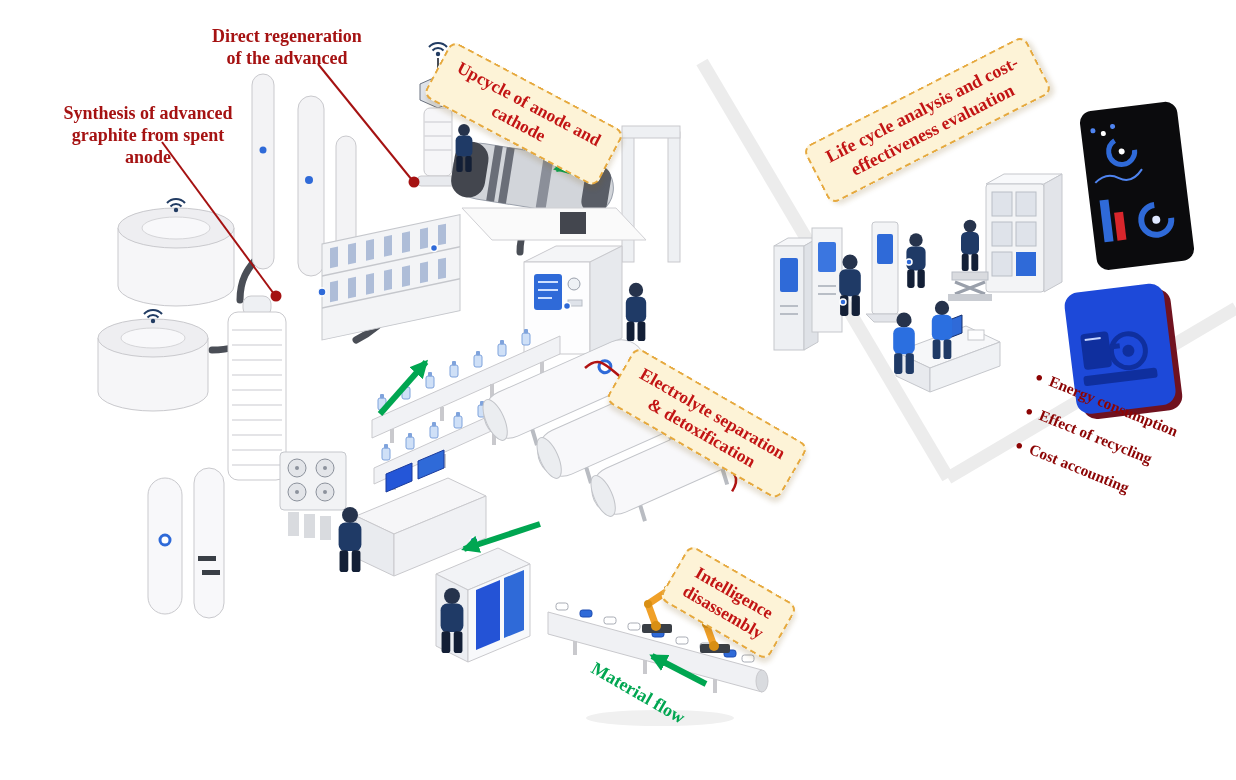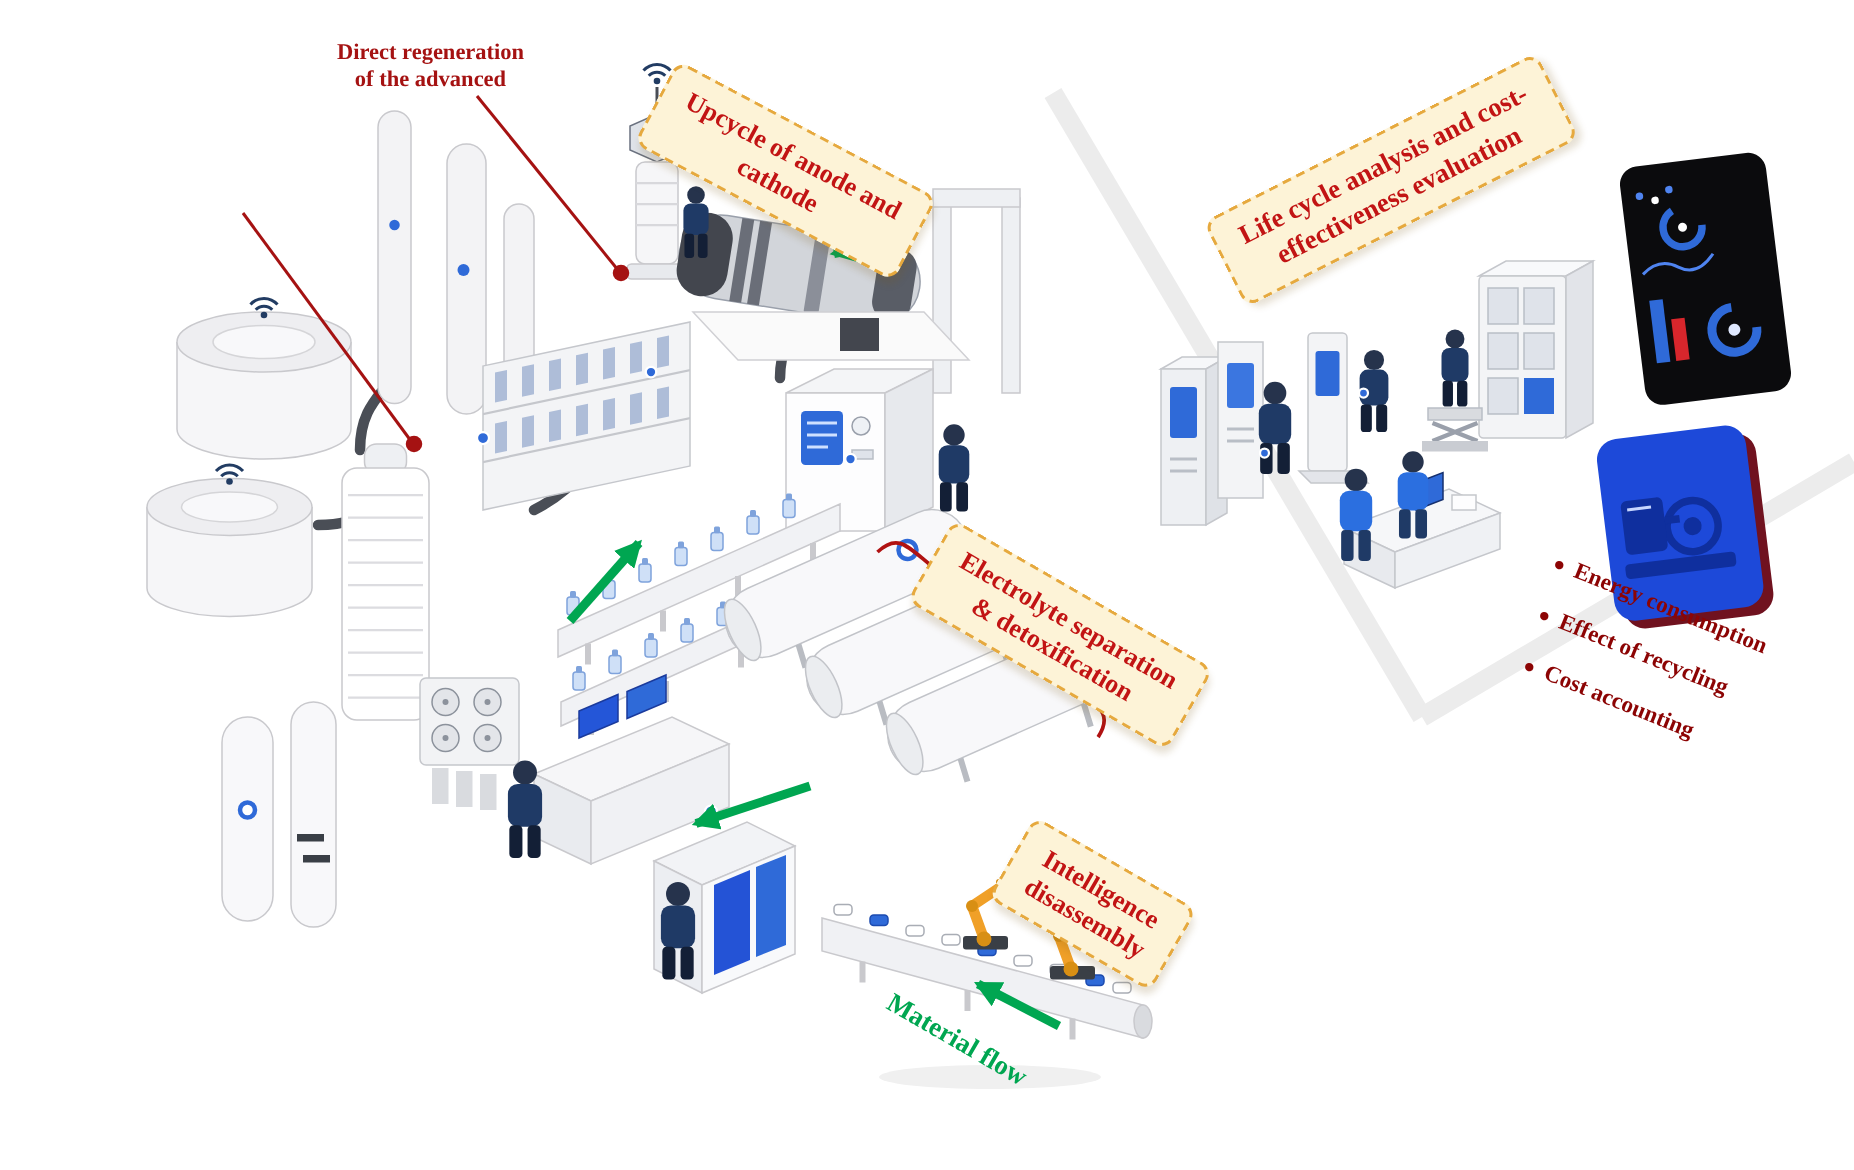--- a/index.html
+++ b/index.html
@@ -4,21 +4,21 @@
 <style>
   * { margin:0; padding:0; box-sizing:border-box; }
   html,body { background:#ffffff; }
   .canvas {
     position:relative; width:1236px; height:780px; background:#ffffff;
     overflow:hidden; font-family:"Liberation Serif", serif;
   }
   .scene { position:absolute; left:0; top:0; z-index:1; }
   .callout-plain {
     position:absolute; z-index:4; color:#a51212; font-weight:700;
-    font-size:15px; line-height:1.22; text-align:center;
+    font-size:18px; line-height:1.22; text-align:center;
   }
   .callout-plain .ln { display:block; }
   .callout-box {
     position:absolute; z-index:4; background:#fdf3d7;
     border:2.5px dashed #e6a93e; border-radius:9px; padding:7px 16px;
     color:#c21414; font-weight:700; font-size:17.5px; line-height:1.28;
     text-align:center; transform-origin:left top; white-space:nowrap;
     box-shadow:3px 4px 5px rgba(120,90,20,0.18);
   }
   .callout-box .ln { display:block; }
@@ -385,20 +385,24 @@
     <path d="M380,414 L426,362" marker-end="url(#ah)"></path>
     <path d="M540,524 L464,549" marker-end="url(#ah)"></path>
     <path d="M706,684 L652,656" marker-end="url(#ah)"></path>
   </g>
 </svg>
 
   <div class="callout-plain" style="left:202px; top:26px; width:170px;">
     <span class="ln">Direct regeneration</span>
     <span class="ln">of the advanced</span>
   </div>
+  <div class="callout-plain" style="left:52px; top:103px; width:192px;">
+    <span class="ln">Synthesis of advanced</span>
+    <span class="ln">graphite from spent anode</span>
+  </div>
 
   <div class="callout-box" style="left:452px; top:40px; transform:rotate(28deg);">
     <span class="ln">Upcycle of anode and</span>
     <span class="ln">cathode</span>
   </div>
   <div class="callout-box" style="left:802px; top:148px; transform:rotate(-27deg); font-size:18px;">
     <span class="ln">Life cycle analysis and cost-</span>
     <span class="ln">effectiveness evaluation</span>
   </div>
   <div class="callout-box" style="left:636px; top:346px; transform:rotate(30deg);">

